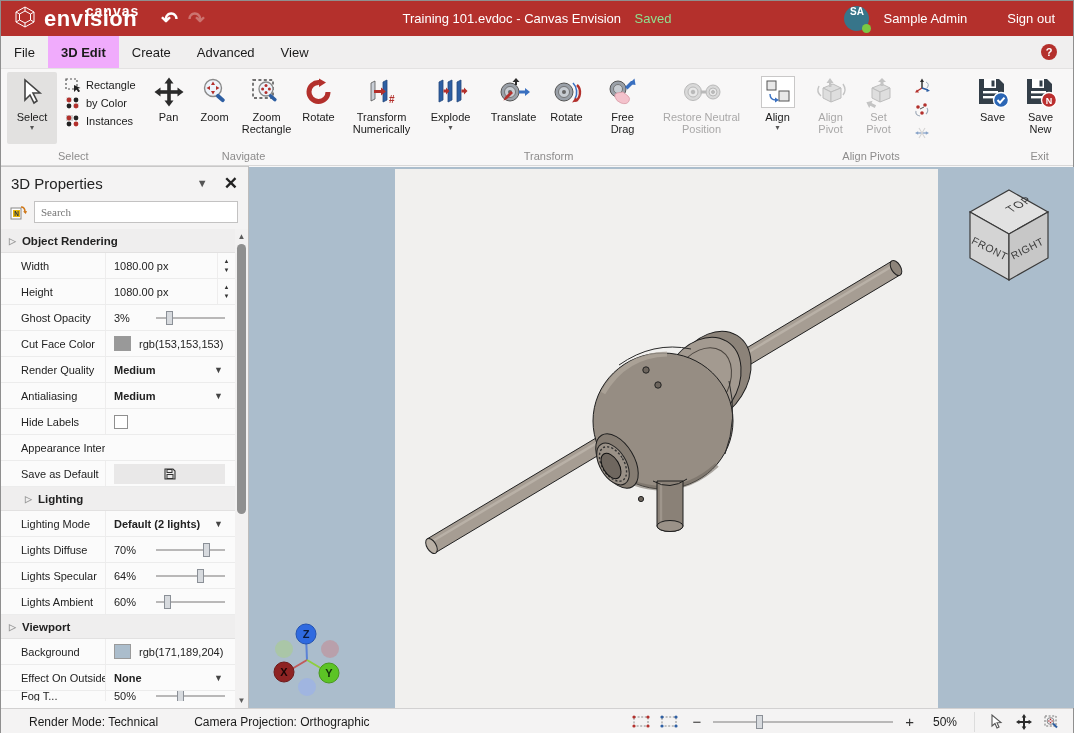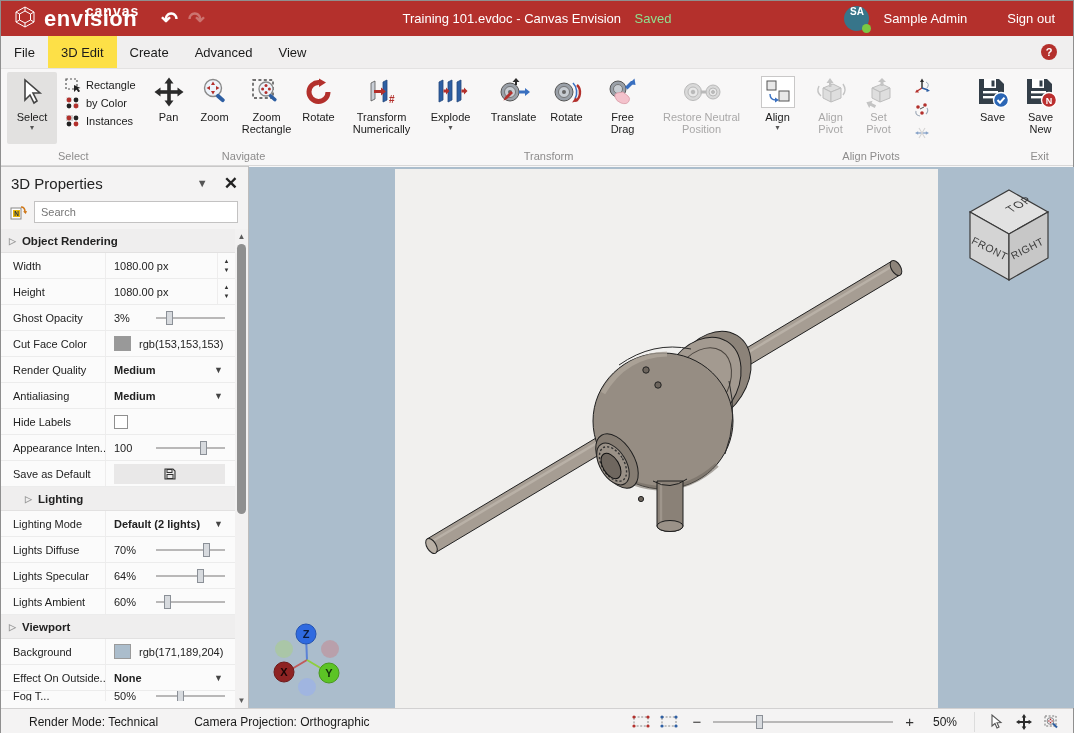--- a/index.html
+++ b/index.html
@@ -18,21 +18,21 @@
   .tb-center { position:absolute; left:0; right:0; text-align:center; font-size:13px; pointer-events:none; }
   .tb-center .saved { color:#8fe08f; margin-left:10px; }
   .tb-right { margin-left:auto; display:flex; align-items:center; gap:14px; margin-right:18px; font-size:13px; }
   .avatar { position:relative; width:25px; height:25px; border-radius:50%; background:#37758a; display:flex; align-items:flex-start; justify-content:center; font-size:10px; font-weight:bold; }
   .avatar .dot { position:absolute; right:-2px; bottom:-2px; width:9px; height:9px; border-radius:50%; background:#7ac943; }
   .signout { margin-left:26px; cursor:pointer; }
 
   
   .menubar { position:absolute; left:0; top:35px; width:100%; height:33px; background:#f0efef; display:flex; align-items:stretch; border-bottom:1px solid #e3e2e2; }
   .mtab { padding:0 13px; display:flex; align-items:center; font-size:13px; color:#1b1b1b; cursor:pointer; }
-  .mtab.active { background:#fde047; font-weight:normal; }
+  .mtab.active { background:#f0abfc; font-weight:bold; }
   .help-btn { position:absolute; right:16px; top:8px; width:16px; height:16px; border-radius:50%; background:#b4302c; color:#fff; font-size:11px; font-weight:bold; display:flex; align-items:center; justify-content:center; cursor:pointer; }
 
   
   .ribbon { position:absolute; left:0; top:68px; width:100%; height:97px; background:#f8f7f7; border-bottom:1px solid #d9d8d8; display:flex; align-items:stretch; padding:3px 2px 0 6px; }
   .rgroup { display:flex; flex-direction:column; }
   .rg-items { display:flex; align-items:flex-start; flex:1; }
   .rg-label { text-align:center; font-size:11px; color:#8d8c8c; padding-bottom:3px; }
   .vsep { width:1px; background:#dcdbda; margin:3px 3px 3px 3px; }
   .bigbtn { display:flex; flex-direction:column; align-items:center; padding:4px 3px 2px 3px; cursor:pointer; border-radius:2px; }
   .bigbtn .ic { height:32px; display:flex; align-items:center; justify-content:center; }
@@ -45,27 +45,27 @@
   .axiscol { display:flex; flex-direction:column; gap:5px; padding:6px 6px 0 4px; }
   .axiscol svg { cursor:pointer; }
 
   
   .panel { position:absolute; left:0; top:165px; width:248px; height:542px; background:#f4f3f3; border-right:1px solid #bdbcbc; border-top:1px solid #c9c8c8; }
   .panel-hdr { height:32px; display:flex; align-items:center; padding:0 10px; background:#f4f3f3; }
   .panel-title { font-size:15px; color:#222; flex:1; }
   .panel-hdr .drop { color:#555; font-size:11px; margin-right:16px; cursor:pointer; }
   .panel-hdr .close { color:#222; font-size:17px; font-weight:bold; cursor:pointer; }
   .searchrow { display:flex; align-items:center; gap:7px; padding:2px 10px 6px 8px; }
-  .searchrow input { flex:1; height:22px; border:1px solid #c3c2c2; background:#fff; font-size:11px; padding:0 6px; color:#444; font-family:Liberation Sans, sans-serif; }
+  .searchrow input { flex:1; height:22px; border:1px solid #c3c2c2; background:#fff; font-size:11px; padding:0 6px; color:#444; font-family:Liberation Serif, serif; }
   .pscroll { position:absolute; left:0; top:62px; right:13px; bottom:0; overflow:hidden; background:#fbfbfb; }
   .psection { height:24px; display:flex; align-items:center; background:#efeeee; border-bottom:1px solid #e2e1e1; font-size:11.5px; font-weight:bold; color:#222; }
   .psection .tri { color:#9a9a9a; font-size:9px; margin:0 6px 0 8px; }
   .psection.indent .tri { margin-left:24px; }
   .prow { height:26px; display:flex; align-items:center; border-bottom:1px solid #ececec; background:#fbfbfb; font-size:11px; color:#222; }
-  .plabel { width:104px; padding-left:12px; white-space:nowrap; overflow:hidden; }
+  .plabel { width:104px; padding-left:20px; white-space:nowrap; overflow:hidden; }
   .prow.indent .plabel { }
   .pval { flex:1; display:flex; align-items:center; border-left:1px solid #eeeded; height:100%; padding-left:8px; position:relative; }
   .spincol { width:18px; height:100%; border-left:1px solid #eeeded; display:flex; flex-direction:column; align-items:center; justify-content:center; font-size:6px; color:#333; gap:3px; }
   .spincol span { cursor:pointer; }
   .sl { position:relative; flex:1; height:14px; margin:0 10px 0 8px; }
   .sl .tr { position:absolute; left:0; right:0; top:6px; height:2px; background:#b9b8b8; }
   .sl .hd { position:absolute; top:0; width:7px; height:14px; background:#d7dade; border:1px solid #8b9097; cursor:pointer; }
   .slval { width:34px; }
   .swatch { width:17px; height:15px; border:1px solid #9a9a9a; margin-right:8px; }
   .selval { flex:1;font-weight:bold; }
@@ -564,27 +564,20 @@
         </span>
       </div>
       <div class="prow">
         <span class="plabel">Hide Labels</span>
         <span class="pval">
             <span class="cbx"></span>
           </span>
       </div>
       <div class="prow">
         <span class="plabel">Appearance Inten...</span>
-        <span class="pval">
-          <span class="slval">100</span>
-          <span class="sl">
-              <span class="tr"></span>
-              <span class="hd" style="left:64%"></span>
-            </span>
-        </span>
       </div>
       <div class="prow">
         <span class="plabel">Save as Default</span>
         <span class="pval" style="padding-right:4px">
           <button class="defbtn">
             <svg width="12" height="12" viewBox="0 0 12 12">
                 <path d="M1 1 h8 l2 2 v8 h-10 z" fill="none" stroke="#333" stroke-width="1.1"></path>
                 <rect x="3" y="1.5" width="5" height="3" fill="none" stroke="#333" stroke-width="1"></rect>
                 <rect x="3" y="6.5" width="6" height="4" fill="none" stroke="#333" stroke-width="1"></rect>
               </svg>

